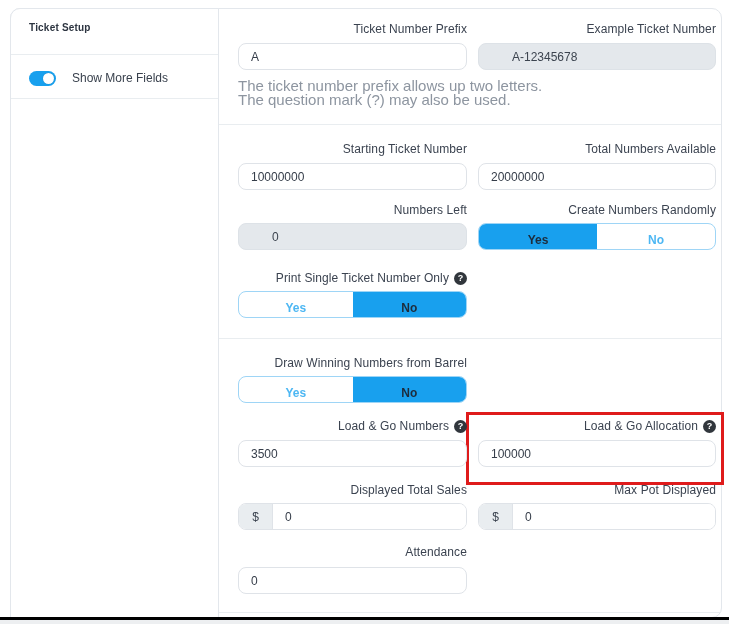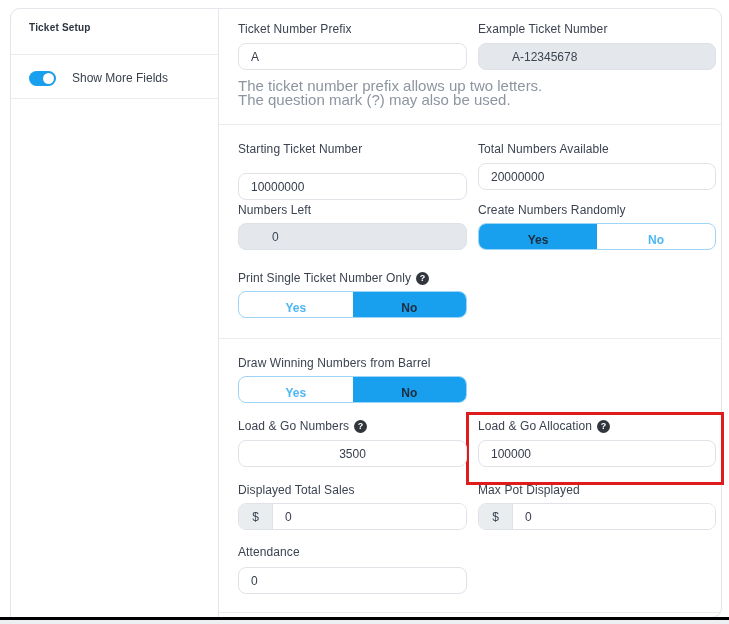--- a/index.html
+++ b/index.html
@@ -44,21 +44,21 @@
   .switch .knob{
     position:absolute;right:2px;top:2px;width:11px;height:11px;border-radius:50%;
     background:#fff;box-shadow:0 0 1px rgba(0,0,0,.25);
   }
   .switch-label{font-size:12px;font-weight:500;color:#39414d;}
   
   .main{position:absolute;left:219px;top:8px;width:503px;height:610px;}
   .m-divider{position:absolute;left:0;right:1px;height:1px;background:var(--divider);}
   .field-label{
     position:absolute;font-size:12px;font-weight:500;color:var(--label);
-    letter-spacing:.1px;white-space:nowrap;display:flex;align-items:center;gap:5px;
+    letter-spacing:.1px;white-space:nowrap;display:flex;align-items:center;gap:5px;justify-content:flex-end;
   }
   .col1{left:19px;width:229px;}
   .col2{left:259px;width:238px;}
   .tb{
     position:absolute;height:27px;border:1px solid #dfe3e8;border-radius:8px;
     background:#fff;font-family:"Liberation Sans",sans-serif;
     font-size:12px;font-weight:500;color:var(--value);padding:0 12px;outline:none;
   }
   .tb:disabled,.tb.disabled{background:var(--disabled-bg);border-color:#dde2e7;color:#3c444f;opacity:1;padding-left:33px;}
   .help-text{position:absolute;font-size:15px;color:var(--muted);white-space:nowrap;}
@@ -131,21 +131,21 @@
     <div class="field-label col2" style="top:14px">
       <span>Example Ticket Number</span>
     </div>
     <input class="tb col2 disabled" style="top: 35px;" disabled="" value="A-12345678">
 
     <div class="m-divider" style="top:116px"></div>
 
     <div class="field-label col1" style="top:134px">
       <span>Starting Ticket Number</span>
     </div>
-    <input class="tb col1" style="top: 165px;" value="10000000">
+    <input class="tb col1" style="top: 155px;" value="10000000">
 
     <div class="field-label col2" style="top:134px">
       <span>Total Numbers Available</span>
     </div>
     <input class="tb col2" style="top: 155px;" value="20000000">
 
     <div class="field-label col1" style="top:195px">
       <span>Numbers Left</span>
     </div>
     <input class="tb col1 disabled" style="top: 215px;" disabled="" value="0">
@@ -176,21 +176,21 @@
       <button>Yes</button>
       <button class="active">No</button>
     </div>
 
     <div class="highlight-box"></div>
 
     <div class="field-label col1" style="top:411px">
       <span>Load &amp; Go Numbers</span>
       <span class="qicon">?</span>
     </div>
-    <input class="tb col1" style="top: 432px; text-align: center;" value="3500">
+    <input class="tb col1" style="top: 432px;" value="3500">
 
     <div class="field-label col2" style="top:411px">
       <span>Load &amp; Go Allocation</span>
       <span class="qicon">?</span>
     </div>
     <input class="tb col2" style="top: 432px;" value="100000">
 
     <div class="field-label col1" style="top:475px">
       <span>Displayed Total Sales</span>
     </div>

